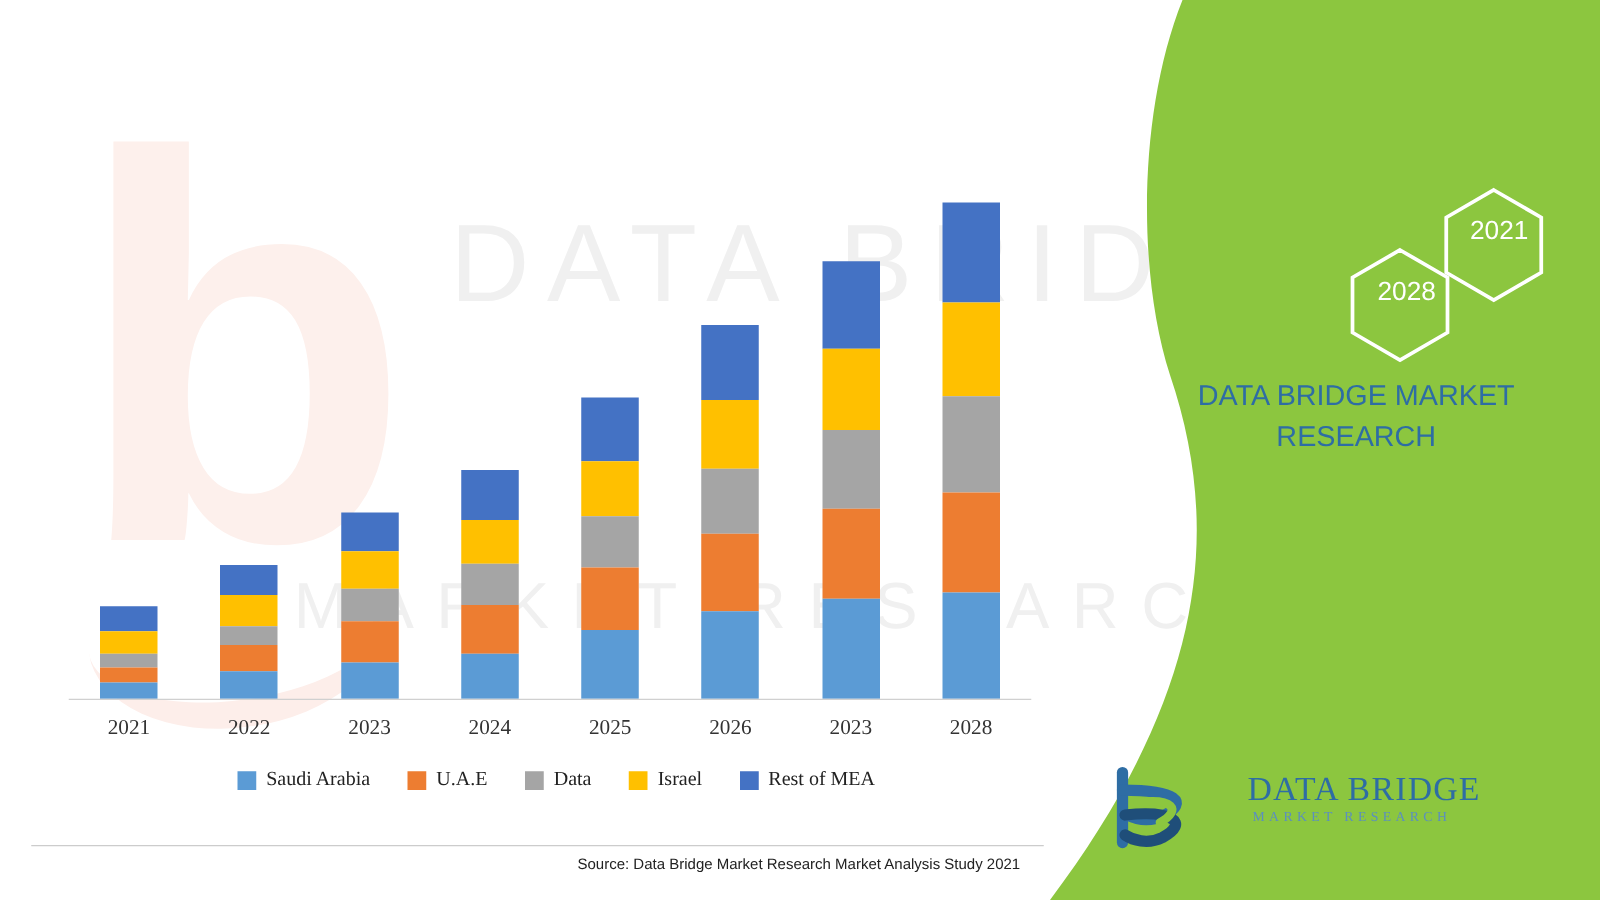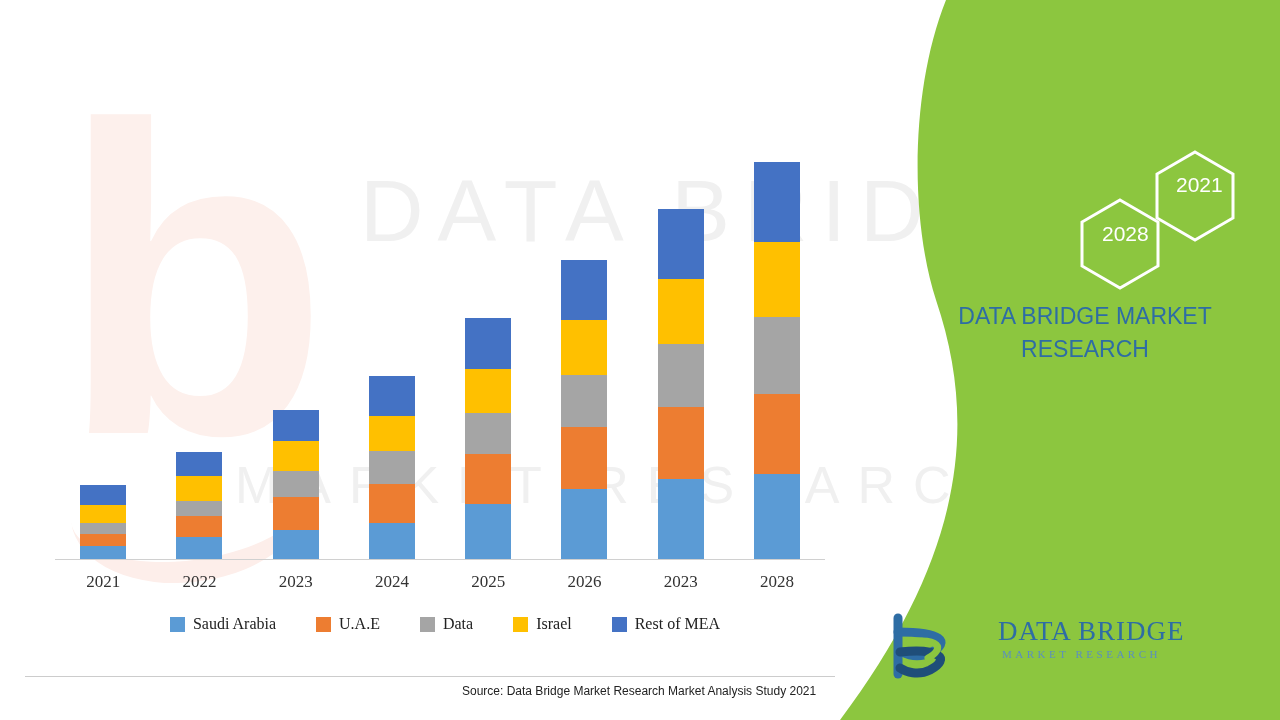--- a/index.html
+++ b/index.html
@@ -201,21 +201,21 @@
     font-family: "Liberation Serif", serif;
   }
 
   .legend {
     position: absolute;
     left: 80px;
     top: 615px;
     width: 730px;
     display: flex;
     justify-content: center;
-    gap: 40px;
+    gap: 30px;
     align-items: center;
   }
   .legend-item {
     display: flex;
     align-items: center;
     gap: 8px;
   }
   .legend-swatch {
     width: 15px;
     height: 15px;

